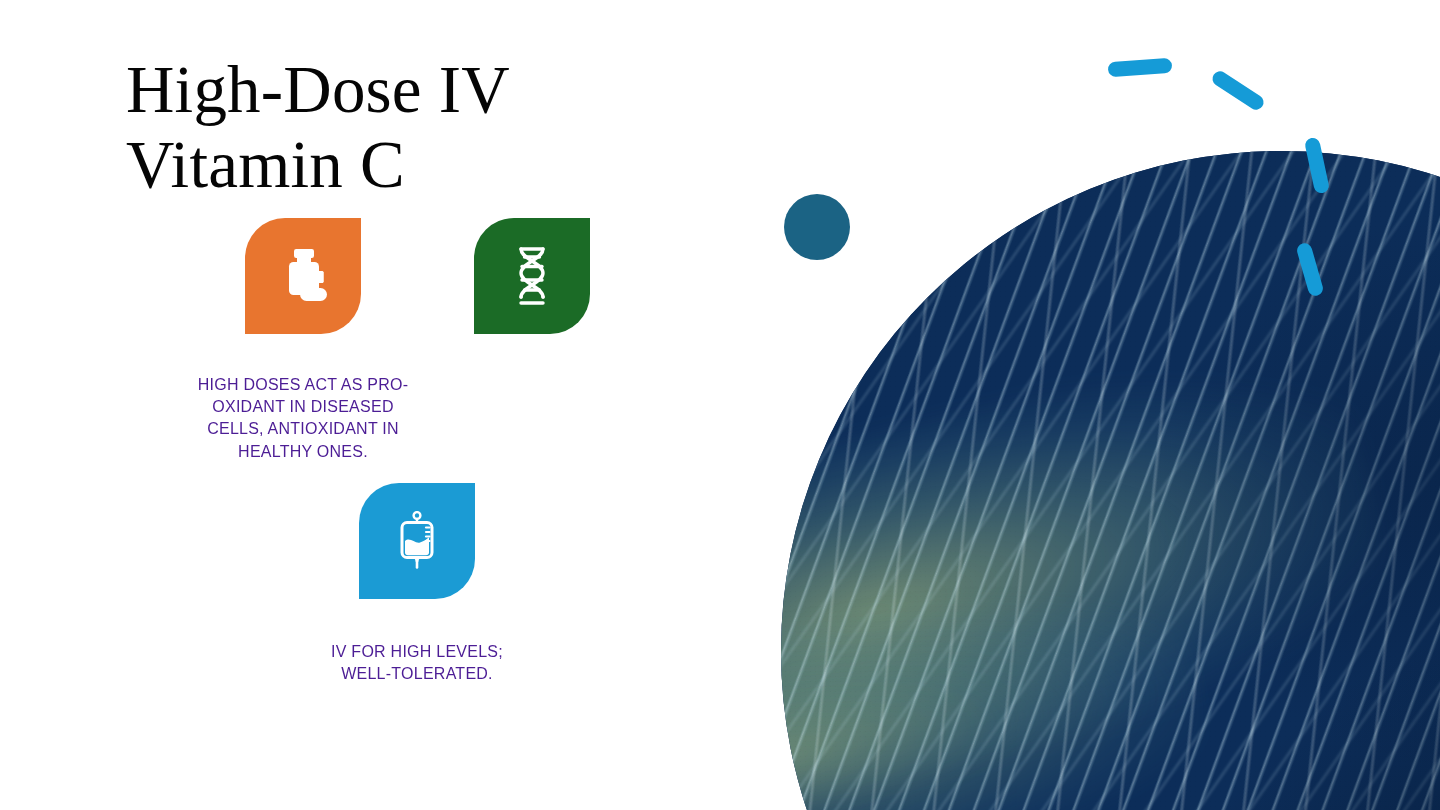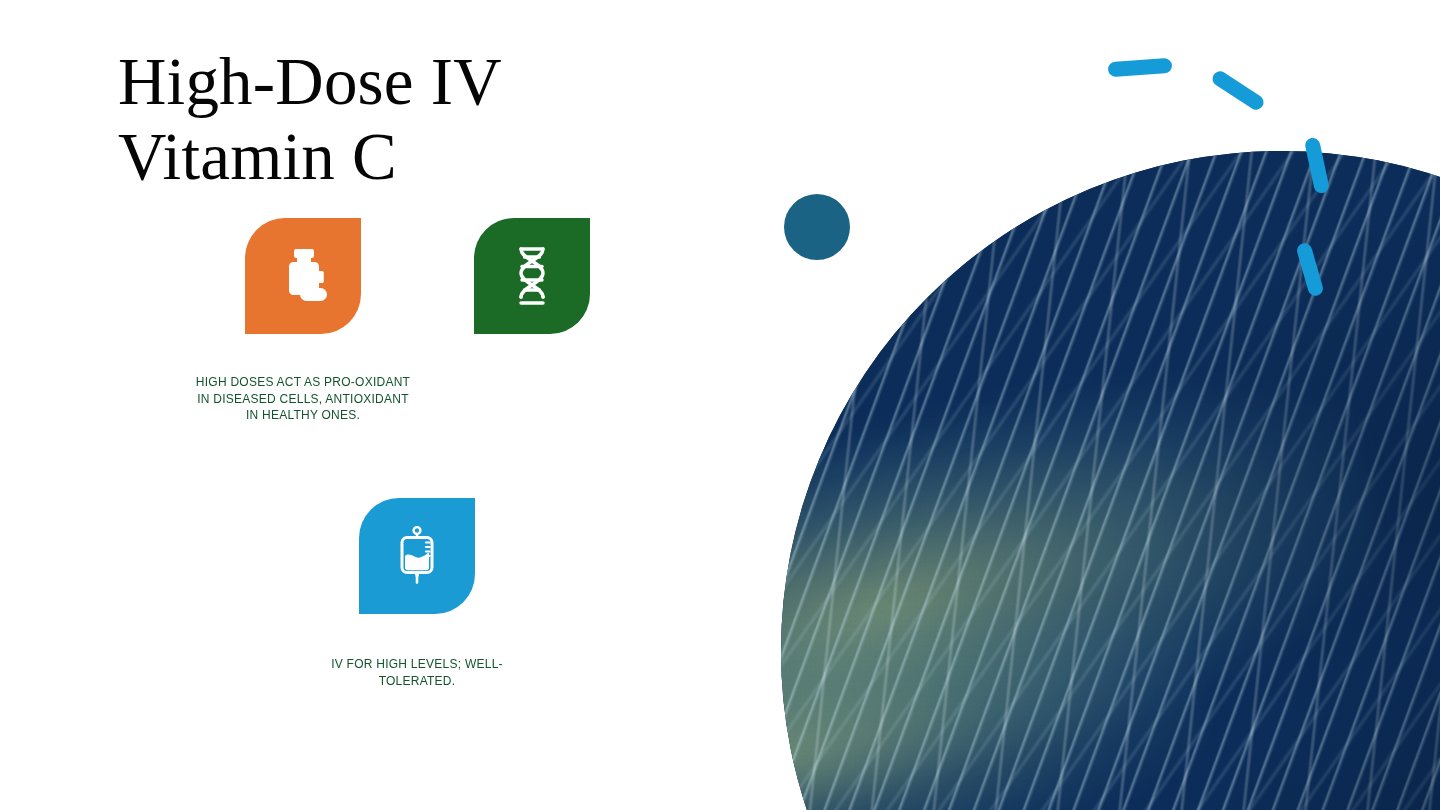--- a/index.html
+++ b/index.html
@@ -160,59 +160,59 @@
     left: 0;
     top: 0;
     width: 760px;
     height: 810px;
   }
   .slide-title {
     position: absolute;
     left: 118px;
     top: 44px;
     width: 560px;
-    margin: 0;
+    margin: 8px;
     font-family: "Liberation Serif", "DejaVu Serif", serif;
     font-size: 67px;
     line-height: 1.12;
     font-weight: 400;
     letter-spacing: 0.2px;
     color: #050505;
   }
 
   .feature {
     position: absolute;
     width: 230px;
     display: flex;
     flex-direction: column;
     align-items: center;
   }
   .feature-1 { left: 188px; top: 218px; }
   .feature-2 { left: 417px; top: 218px; }
-  .feature-3 { left: 302px; top: 498px; }
+  .feature-3 { left: 302px; top: 483px; }
 
   .tile {
     width: 116px;
     height: 116px;
     
     border-radius: 40px 0 40px 0;
     display: flex;
     align-items: center;
     justify-content: center;
   }
   .tile svg { display: block; }
 
   .feature-caption {
     margin-top: 40px;
     width: 215px;
     text-align: center;
-    font-size: 12px;
+    font-size: 16px;
     line-height: 1.39;
     letter-spacing: 0.25px;
-    color: #14532d;
+    color: #4c1d95;
     text-transform: uppercase;
   }
   .feature-3 .feature-caption { margin-top: 42px; }
 </style>
 </head>
 <body style="background: rgb(255, 255, 255);">
 
 <div id="slide">
 
   <div class="art-layer">

